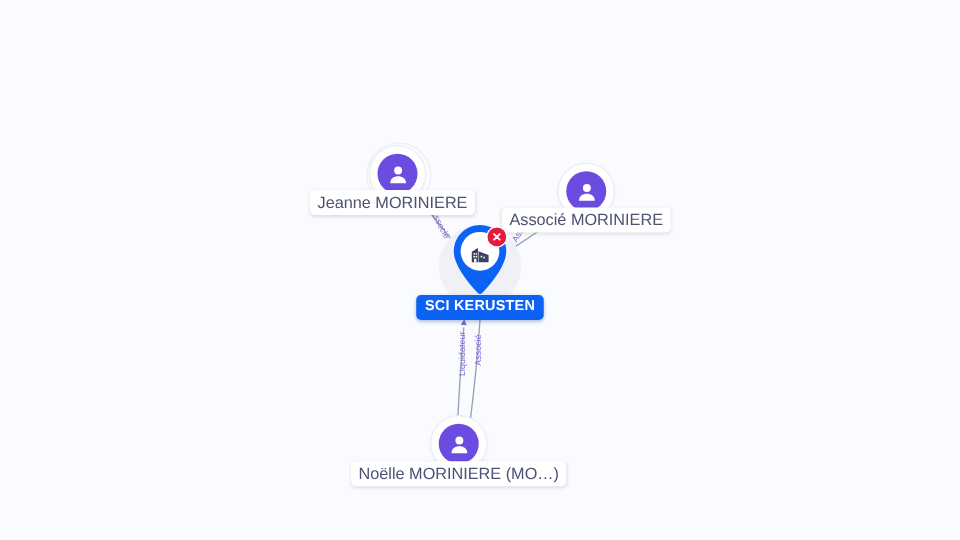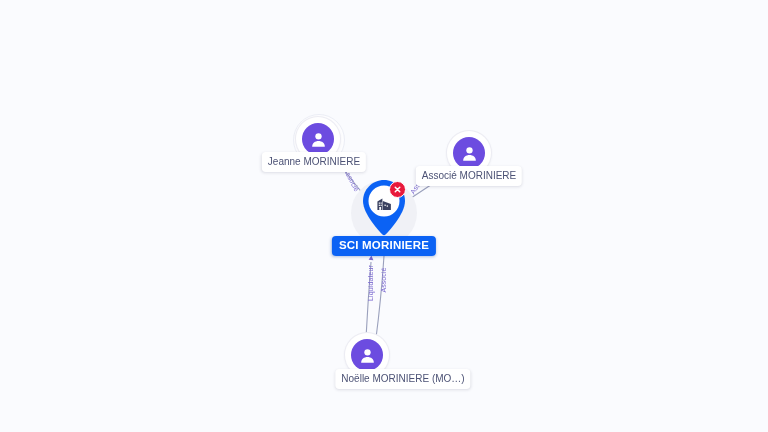--- a/index.html
+++ b/index.html
@@ -141,21 +141,21 @@
     display: block;
   }
 
   
   .node-label {
     position: absolute;
     transform: translate(-50%, 0);
     white-space: nowrap;
     background: #ffffff;
     color: #4c5275;
-    font-size: 10px;
+    font-size: 13px;
     line-height: 13px;
     padding: 3px 6px 4px 6px;
     border-radius: 4px;
     box-shadow: 0 1px 3px rgba(40, 40, 80, 0.14);
   }
 
   .company-label {
     position: absolute;
     transform: translate(-50%, 0);
     white-space: nowrap;
@@ -234,21 +234,21 @@
 
   <div class="node person-node" style="left:367px; top:355px;">
     <div class="person-halo"></div>
     <div class="person-disc">
       <svg viewBox="0 0 24 24" xmlns="http://www.w3.org/2000/svg">
         <circle cx="12" cy="8" r="4" fill="#ffffff"></circle>
         <path d="M4 21c0-4.4 3.6-7 8-7s8 2.6 8 7z" fill="#ffffff"></path>
       </svg>
     </div>
   </div>
-  <div class="node-label" style="left:367px; top:369px;margin-left:36px;">Noëlle MORINIERE (MO…)</div>
+  <div class="node-label" style="left:367px; top:369px;">Noëlle MORINIERE (MO…)</div>
 
   <div class="node company-node" style="left:384px; top:214px;">
     <div class="company-halo"></div>
     <div class="company-pin">
       <svg viewBox="0 0 48 62" xmlns="http://www.w3.org/2000/svg">
         <path d="M24 2 C12.4 2 3 11.4 3 23 c0 13.5 17.4 31.5 19.2 33.3 a2.6 2.6 0 0 0 3.6 0 C27.6 54.5 45 36.5 45 23 C45 11.4 35.6 2 24 2 Z" fill="#0b62f4"></path>
         <circle cx="24" cy="23" r="15.5" fill="#ffffff"></circle>
       </svg>
     </div>
     <div class="company-icon">
@@ -263,15 +263,15 @@
         <rect x="15.1" y="14.7" width="1.8" height="1.8" fill="#ffffff"></rect>
         <rect x="4.6" y="16.9" width="2.6" height="4.1" fill="#ffffff"></rect>
       </svg>
     </div>
     <div class="company-badge">
       <svg viewBox="0 0 12 12" xmlns="http://www.w3.org/2000/svg">
         <path d="M3 3 L9 9 M9 3 L3 9" stroke="#ffffff" stroke-width="2" stroke-linecap="round"></path>
       </svg>
     </div>
   </div>
-  <div class="company-label" style="left:384px; top:236px;">SCI MORINIERE</div>
+  <div class="company-label" style="left:384px; top:236px;">SCI KERUSTEN</div>
 
 </div>
 
 </body></html>

